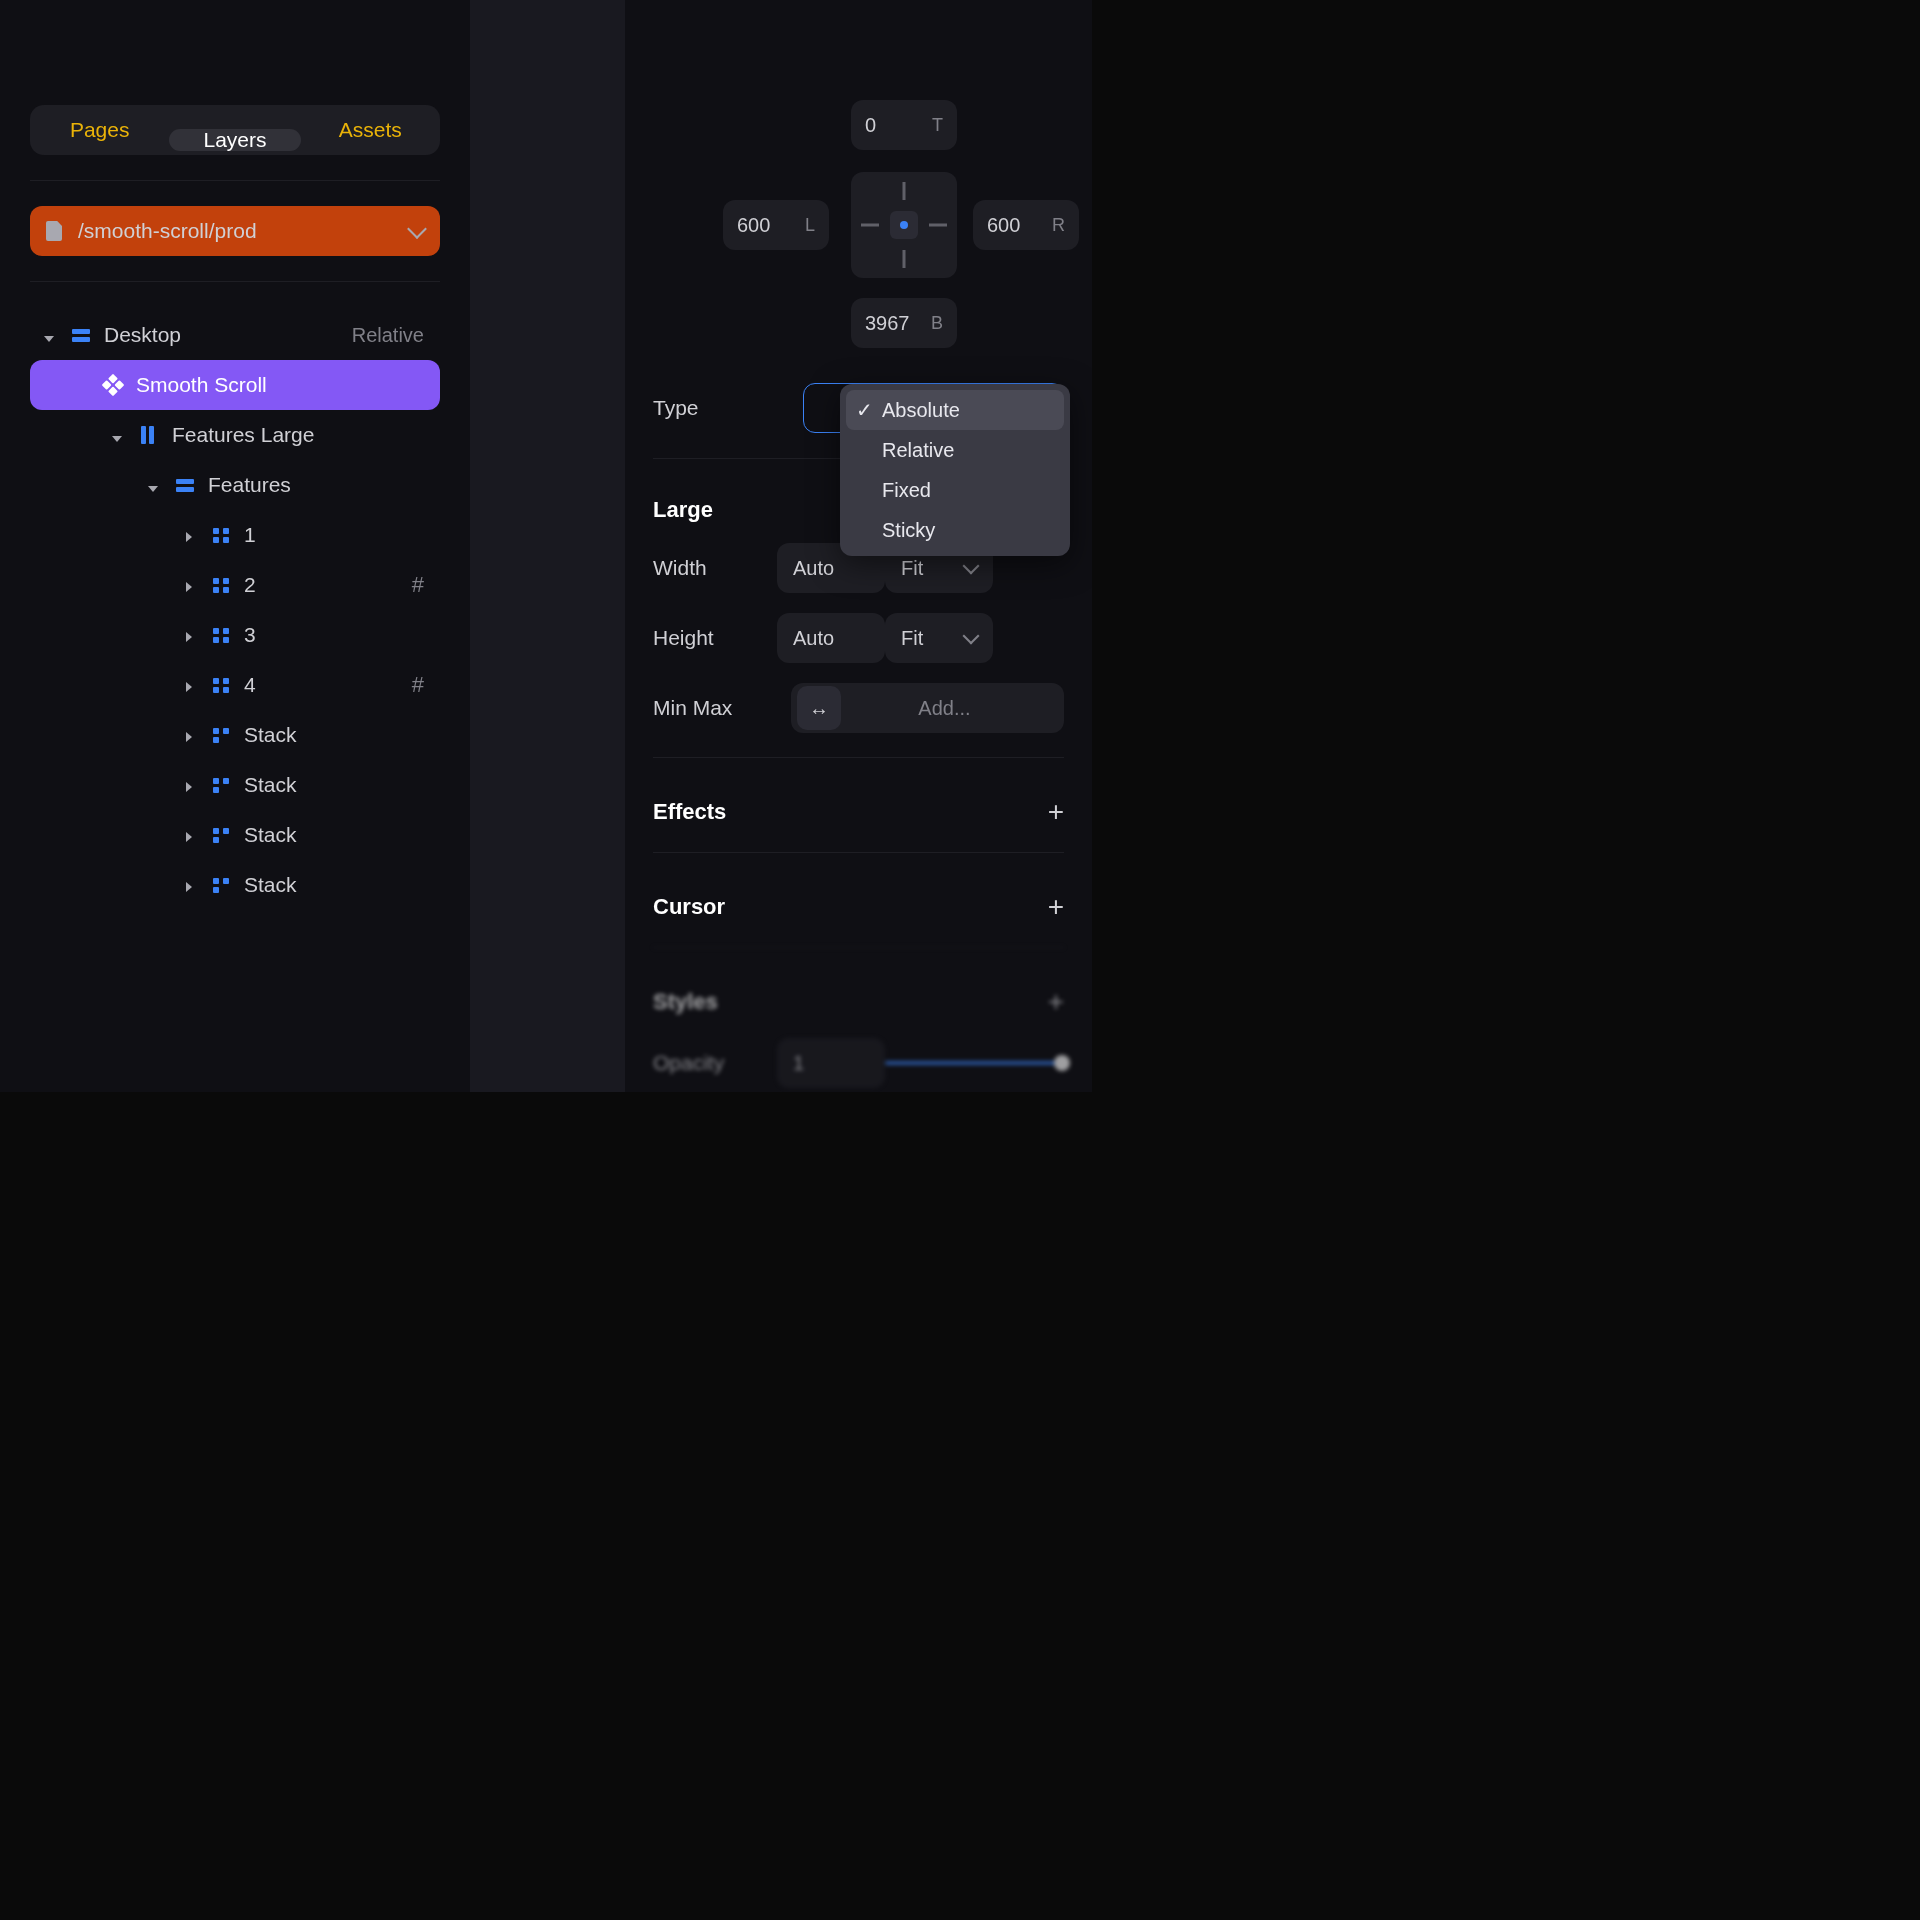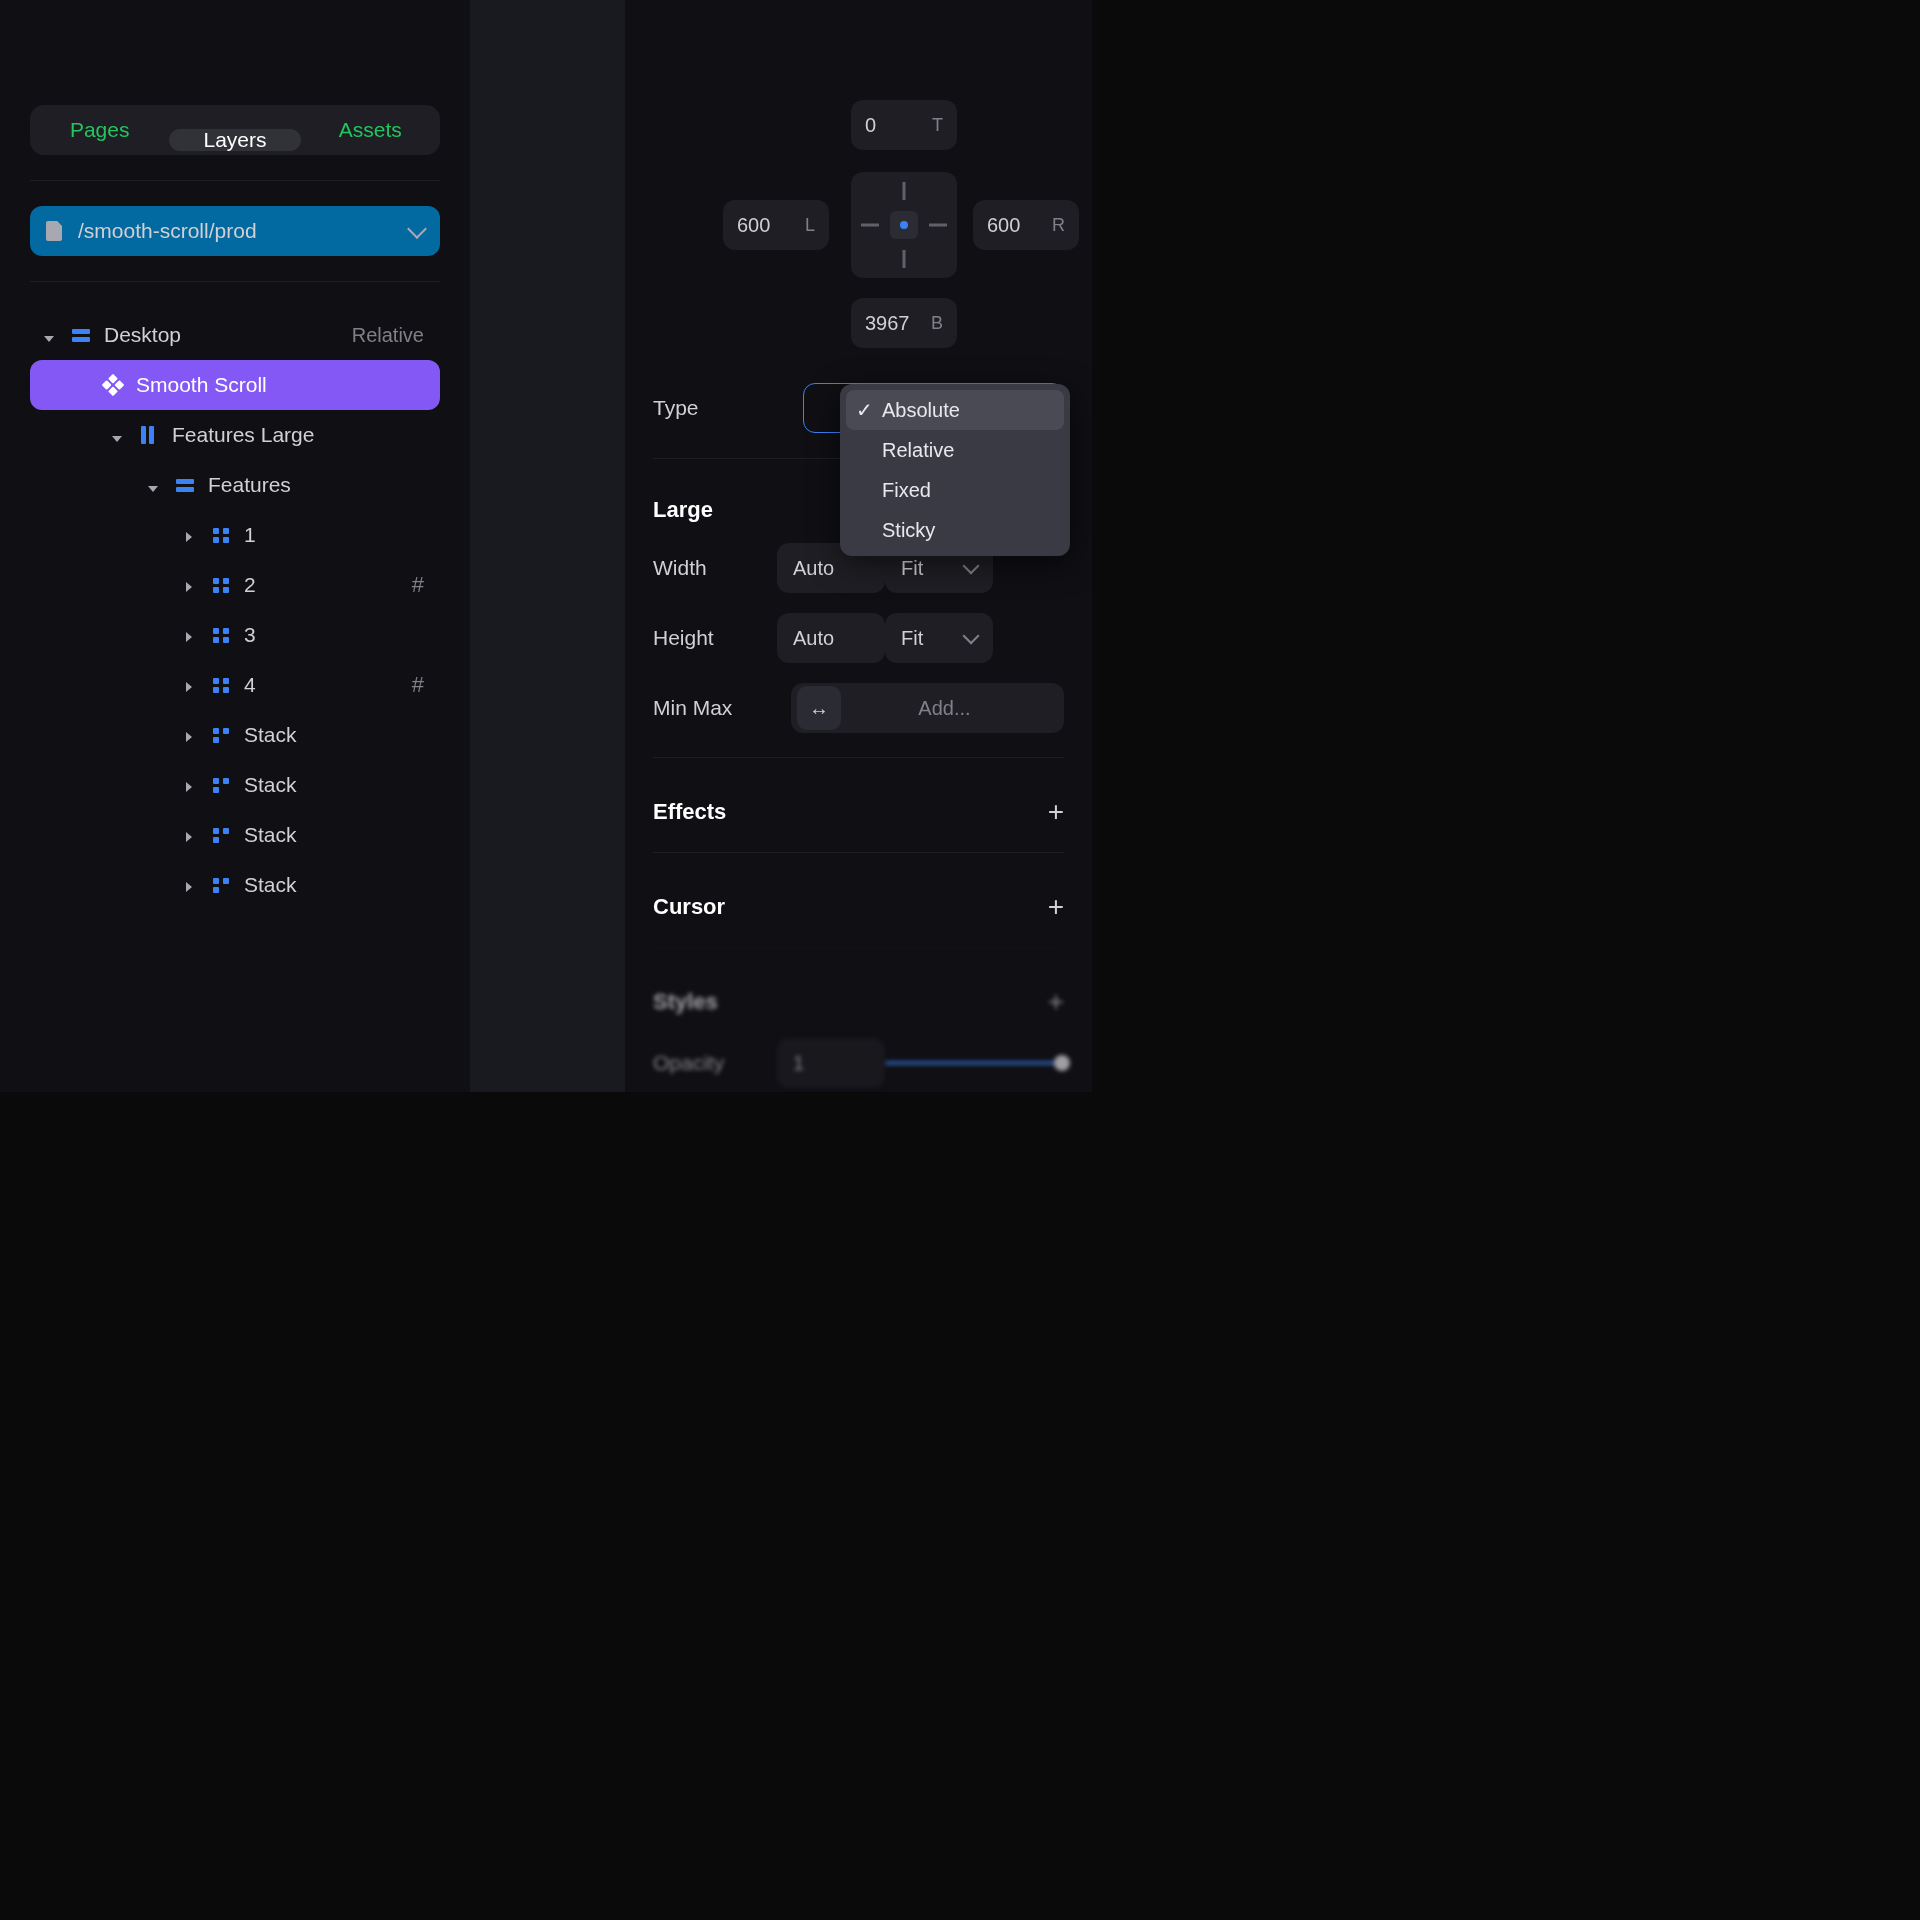--- a/index.html
+++ b/index.html
@@ -50,41 +50,41 @@
   gap: 4px;
   height: 50px;
   margin-top: 75px;
 }
 .tab {
   flex: 1;
   display: flex;
   align-items: center;
   justify-content: center;
   font-size: 21px;
-  color: #22c55e;
+  color: #eab308;
   border-radius: 11px;
   cursor: pointer;
 }
 .tab.active {
   background: #313138;
   color: #fff;
   margin-top: 20px;
 }
 
 .divider {
   height: 1px;
   background: #1e1e24;
   margin: 25px 0;
 }
 
 
 .page-select {
   display: flex;
   align-items: center;
-  background: #0369a1;
+  background: #c2410c;
   border-radius: 12px;
   height: 50px;
   padding: 0 16px;
   gap: 16px;
 }
 .page-select .file-icon {
   width: 16px;
   height: 20px;
   background: #a8a8b0;
   border-radius: 2px 4px 2px 2px;

